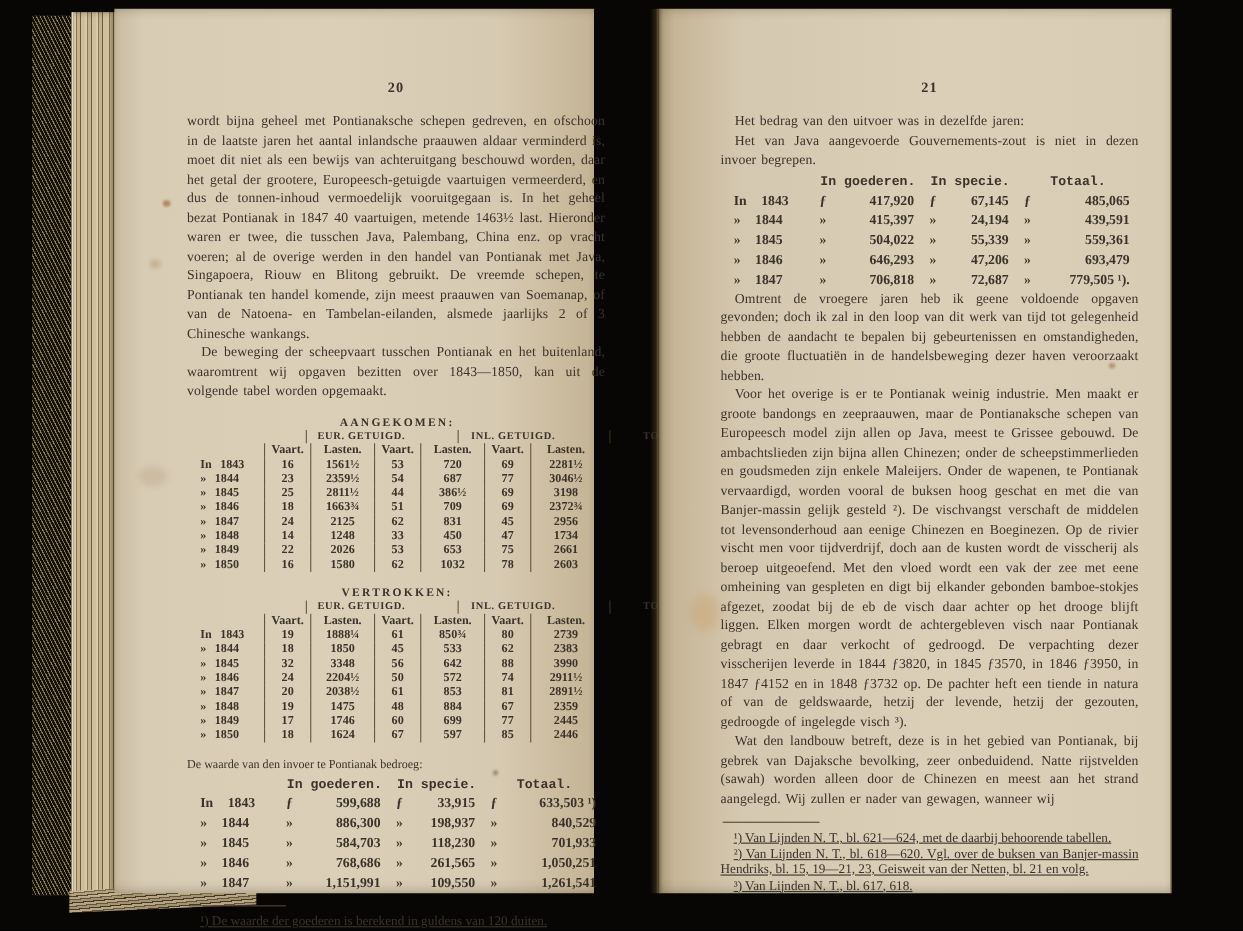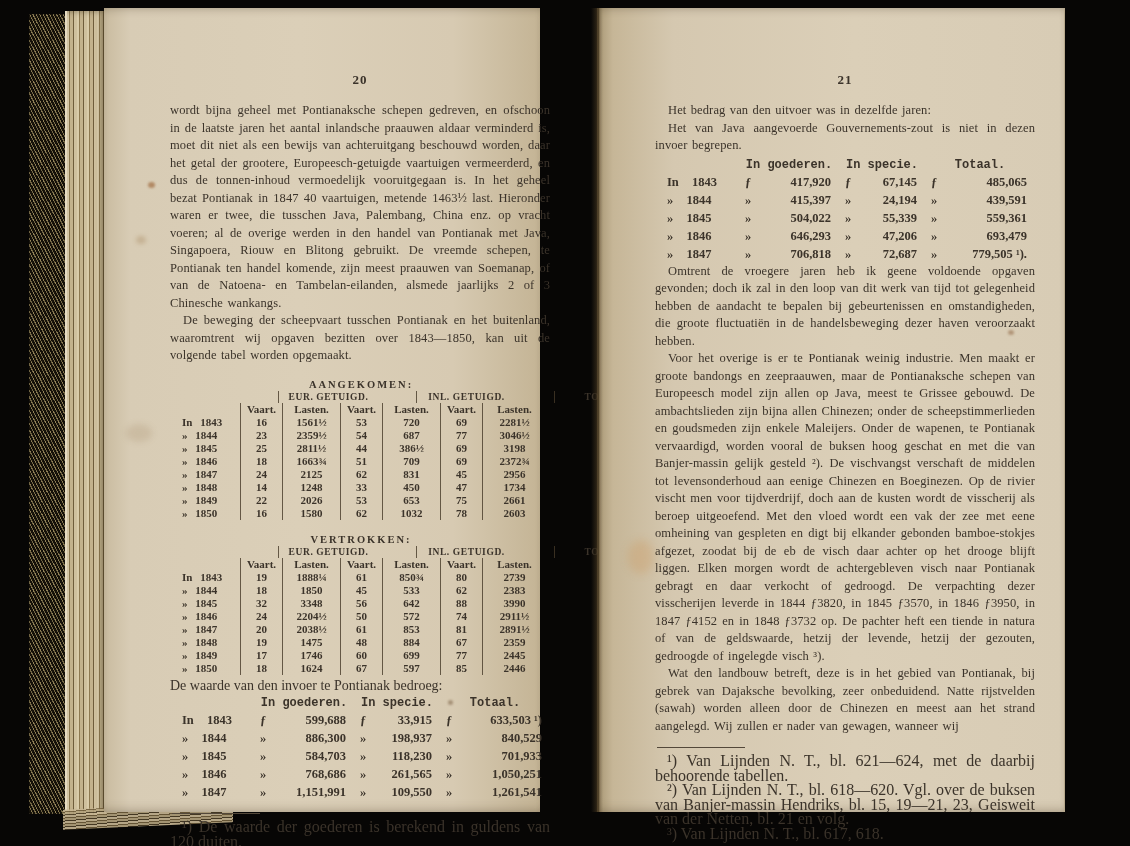--- a/index.html
+++ b/index.html
@@ -49,31 +49,31 @@
   .stcap{text-align:center;font-size:10.5px;font-weight:700;letter-spacing:2px;margin:14px 0 1px;}
   .sthead{display:grid;grid-template-columns:64px 100px 100px 106px;gap:38px;}
   .sthead>span+span{border-left:1px solid rgba(70,58,40,.8);}
   .sg{font-size:9.5px;font-weight:700;letter-spacing:.6px;text-align:center;line-height:12px;}
   .srow{display:grid;grid-template-columns:64px 42px 58px 42px 58px 42px 64px;}
   .srow>span+span{border-left:1px solid rgba(70,58,40,.8);}
   .sc{font-size:11px;font-weight:700;text-align:center;line-height:13px;padding:0 1px;}
   .sc.y{text-align:left;padding-left:6px;word-spacing:5px;}
   
   .vtwrap{margin-top:2px;}
-  .vtitle{font-size:14px;line-height:17.5px;margin:2px 0 1px;}
+  .vtitle{font-size:11px;line-height:17.5px;margin:12px 0 1px;}
   .vrow{display:grid;grid-template-columns:84px 100px 86px 110px;line-height:18px;}
   .vhead{line-height:16px;}
   .vc{font-size:12.5px;font-weight:700;}
   .vc.h{text-align:center;font-size:12px;font-family:Liberation Mono, monospace;}
   .vc.y{padding-left:12px;word-spacing:10px;}
   .vc.m{display:flex;justify-content:space-between;padding:0 8px 0 6px;}
   .vc.m i{font-style:normal;}
   
   .frule{width:88px;border-top:1px solid #53483a;margin:12px 0 6px 2px;}
-  .fnote{margin:0;font-size:16px;line-height:14.5px;text-indent:12px;text-align:justify;}
+  .fnote{margin:0;font-size:12px;line-height:14.5px;text-indent:12px;text-align:justify;text-decoration:underline;}
 </style>
 </head>
 <body>
 
 <div class="scene">
   <div class="cover-left"></div>
   <div class="edges-left"></div>
   <div class="edges-bl"></div>
 
   <div class="page page-left">

